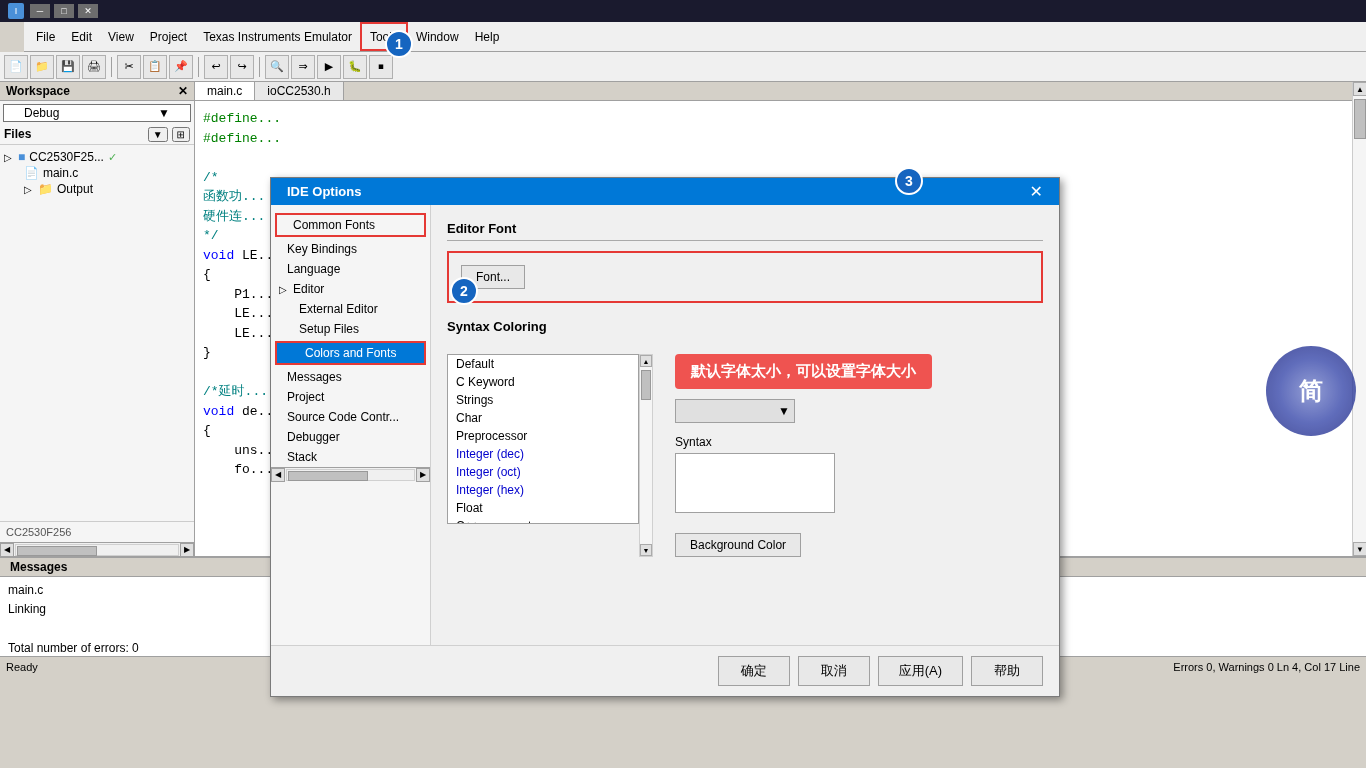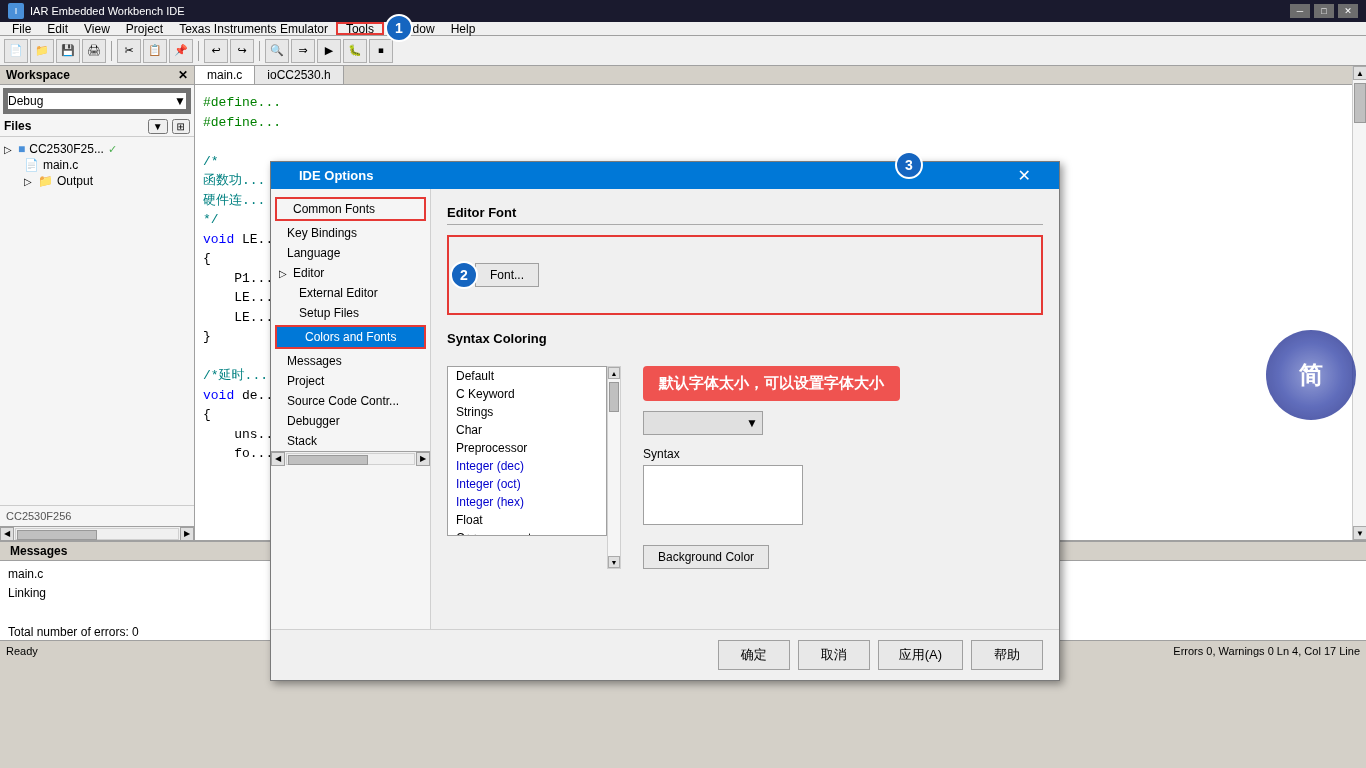--- a/index.html
+++ b/index.html
@@ -6,67 +6,67 @@
     body { font-family: 'Segoe UI', Arial, sans-serif; font-size: 12px; background: #d4d0c8; overflow: hidden; width: 1366px; height: 768px; position: relative; }
 
     
     .title-bar { background: #1a1a2e; color: white; height: 22px; display: flex; align-items: center; padding: 0 8px; font-size: 11px; }
     .title-bar-icon { width: 16px; height: 16px; margin-right: 6px; background: #4a90d9; border-radius: 2px; display: inline-flex; align-items: center; justify-content: center; font-size: 9px; color: white; }
     .title-bar-title { flex: 1; }
     .title-bar-controls { display: flex; gap: 4px; }
     .title-bar-btn { width: 20px; height: 14px; background: #6d6d6d; border: none; color: white; font-size: 9px; cursor: pointer; display: flex; align-items: center; justify-content: center; }
 
     
-    .menu-bar { background: #f0f0f0; height: 14px; display: flex; align-items: center; padding: 0 4px; border-bottom: 1px solid #a0a0a0; font-size: 12px; }
+    .menu-bar { background: #f0f0f0; height: 30px; display: flex; align-items: center; padding: 0 4px; border-bottom: 1px solid #a0a0a0; font-size: 12px; margin-left: 24px; }
     .menu-item { padding: 2px 8px; cursor: pointer; height: 100%; display: flex; align-items: center; }
     .menu-item.highlighted { border: 2px solid #e53935; }
 
     
     .toolbar { background: #f0f0f0; height: 30px; display: flex; align-items: center; padding: 0 4px; border-bottom: 1px solid #a0a0a0; gap: 2px; }
     .toolbar-btn { width: 24px; height: 24px; background: #e8e8e8; border: 1px solid #b0b0b0; cursor: pointer; display: flex; align-items: center; justify-content: center; font-size: 11px; }
     .toolbar-sep { width: 1px; height: 20px; background: #a0a0a0; margin: 0 3px; }
 
     
     .workspace { width: 195px; background: #f5f5f5; border-right: 1px solid #a0a0a0; display: flex; flex-direction: column; height: 100%; }
     .workspace-header { background: #d4d0c8; padding: 2px 6px; font-size: 12px; font-weight: bold; display: flex; justify-content: space-between; align-items: center; border-bottom: 1px solid #a0a0a0; }
-    .workspace-debug { background: #fff; border: 5px solid #737373; margin: 3px; padding: 1px 0; display: flex; align-items: center; justify-content: space-between; font-size: 12px; }
+    .workspace-debug { background: #fff; border: 1px solid #737373; margin: 3px; padding: 1px 20px; display: flex; align-items: center; justify-content: space-between; font-size: 12px; }
     .tree-item { padding: 1px 4px; cursor: pointer; display: flex; align-items: center; gap: 4px; }
     .checkmark { color: #4caf50; font-size: 11px; }
 
     
     .editor-area { flex: 1; display: flex; flex-direction: column; background: #fff; }
     .tab-bar { display: flex; background: #d4d0c8; border-bottom: 1px solid #a0a0a0; }
     .tab { padding: 2px 12px; cursor: pointer; font-size: 12px; border-right: 1px solid #a0a0a0; background: #e8e8e8; }
     .tab.active { background: #fff; }
     .code-area { flex: 1; padding: 8px; font-family: 'Courier New', monospace; font-size: 13px; overflow: hidden; background: #fff; color: #000; line-height: 1.5; }
 
     
     .status-bar { background: #d4d0c8; height: 20px; display: flex; align-items: center; padding: 0 6px; font-size: 11px; border-top: 1px solid #a0a0a0; justify-content: space-between; }
 
     
     .bottom-panel { background: #fff; height: 100px; border-top: 2px solid #a0a0a0; overflow: hidden; display: flex; flex-direction: column; }
     .bottom-tab { background: #d4d0c8; padding: 2px 10px; font-size: 12px; font-weight: bold; border-bottom: 1px solid #a0a0a0; display: flex; align-items: center; gap: 4px; }
     .bottom-content { padding: 4px 8px; font-size: 12px; flex: 1; }
     .bottom-content div { line-height: 1.6; }
     .modal { background: #f0f0f0; border: 1px solid #7a7a7a; box-shadow: 3px 3px 8px rgba(0,0,0,0.4); width: 790px; min-height: 520px; display: flex; flex-direction: column; position: absolute; top: 95px; left: 270px; }
-    .modal-title-bar { background: #0078d7; color: white; padding: 4px 28px; display: flex; justify-content: space-between; align-items: center; font-size: 13px; font-weight: bold; }
+    .modal-title-bar { background: #0078d7; color: white; padding: 4px 16px; display: flex; justify-content: space-between; align-items: center; font-size: 13px; font-weight: bold; }
     .modal-close { background: none; border: none; color: white; cursor: pointer; font-size: 16px; }
     .modal-body { display: flex; flex: 1; }
     .modal-sidebar { width: 160px; background: #f5f5f5; border-right: 1px solid #d0d0d0; padding: 6px 0; }
     .modal-sidebar-item { padding: 3px 8px 3px 16px; font-size: 12px; cursor: pointer; display: flex; align-items: center; gap: 4px; }
     .modal-sidebar-item.selected { background: #0078d7; color: white; }
     .modal-sidebar-item.has-children { padding-left: 8px; }
     .expand-icon { font-size: 10px; width: 10px; }
 
     
     .modal-content { flex: 1; padding: 16px; }
     
     
     .section-title { font-size: 13px; font-weight: bold; margin-bottom: 10px; color: #000; border-bottom: 1px solid #aaa; padding-bottom: 4px; }
-    .font-row { display: flex; align-items: center; gap: 10px; margin-bottom: 16px; border: 2px solid #e53935; padding: 26px; }
+    .font-row { display: flex; align-items: center; gap: 10px; margin-bottom: 16px; border: 2px solid #e53935; padding: 12px; }
     .font-btn { background: #e8e8e8; border: 1px solid #a0a0a0; padding: 4px 14px; cursor: pointer; font-size: 12px; }
     .font-display { flex: 1; background: white; border: 1px solid #a0a0a0; padding: 4px 8px; font-size: 12px; height: 28px; display: flex; align-items: center; }
 
     
     .syntax-section-title { font-size: 13px; font-weight: bold; margin-bottom: 20px; color: #000; }
     .syntax-layout { display: flex; gap: 16px; }
     .syntax-list { border: 1px solid #a0a0a0; background: white; height: 170px; overflow-y: auto; }
     .syntax-list-item { padding: 2px 8px; font-size: 12px; cursor: pointer; }
     .syntax-list-item.blue { color: #0000cc; }
     .type-style-label { font-size: 12px; margin-bottom: 4px; }
@@ -97,21 +97,20 @@
     .bottom-scrollbar { height: 14px; background: #f0f0f0; border-top: 1px solid #a0a0a0; display: flex; align-items: center; }
     .hscroll-btn { width: 14px; height: 14px; background: #e0e0e0; border: 1px solid #a0a0a0; display: flex; align-items: center; justify-content: center; font-size: 8px; cursor: pointer; }
     .hscroll-track { flex: 1; background: #f0f0f0; height: 12px; border: 1px solid #d0d0d0; margin: 0 1px; }
     .hscroll-thumb { width: 80px; height: 10px; background: #c0c0c0; border: 1px solid #999; margin: 1px; }
   </style>
 </head>
 <body>
 
 <div class="title-bar">
   <span class="title-bar-icon">I</span>
-  <span class="title-bar-title">IAR Embedded Workbench IDE</span>
   <div class="title-bar-controls">
     <button class="title-bar-btn">─</button>
     <button class="title-bar-btn">□</button>
     <button class="title-bar-btn">✕</button>
   </div>
 </div>
 
 <div class="menu-bar">
   <span class="menu-item">File</span>
   <span class="menu-item">Edit</span>
@@ -293,21 +292,21 @@
       <div class="modal-content">
 
         <div class="section-title">Editor Font</div>
         <div class="font-row red-border">
           <button class="font-btn">Font...</button>
         </div>
 
         <div class="syntax-section-title">Syntax Coloring</div>
         <div class="syntax-layout">
 
-          <div style="position:relative; width:160px;">
+          <div style="position:relative; width:192px;">
             <div class="syntax-list">
               <div class="syntax-list-item">Default</div>
               <div class="syntax-list-item">C Keyword</div>
               <div class="syntax-list-item">Strings</div>
               <div class="syntax-list-item">Char</div>
               <div class="syntax-list-item">Preprocessor</div>
               <div class="syntax-list-item blue">Integer (dec)</div>
               <div class="syntax-list-item blue">Integer (oct)</div>
               <div class="syntax-list-item blue">Integer (hex)</div>
               <div class="syntax-list-item">Float</div>

